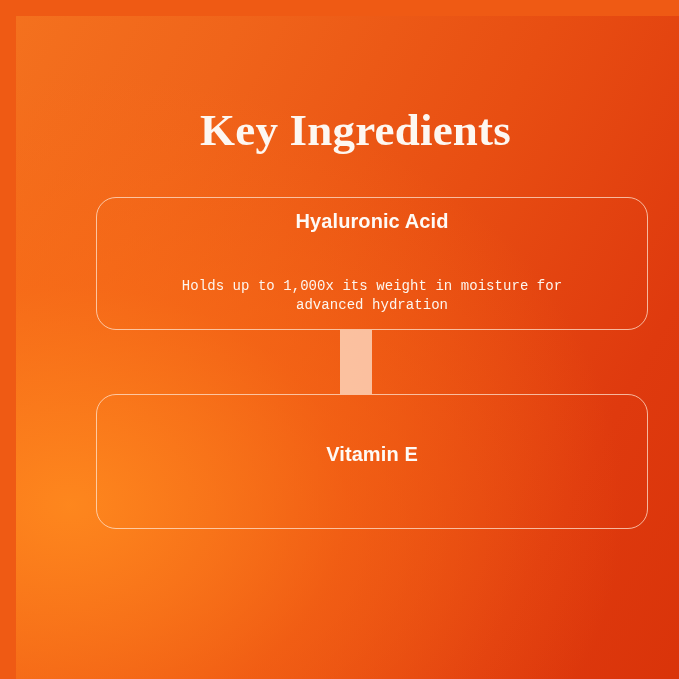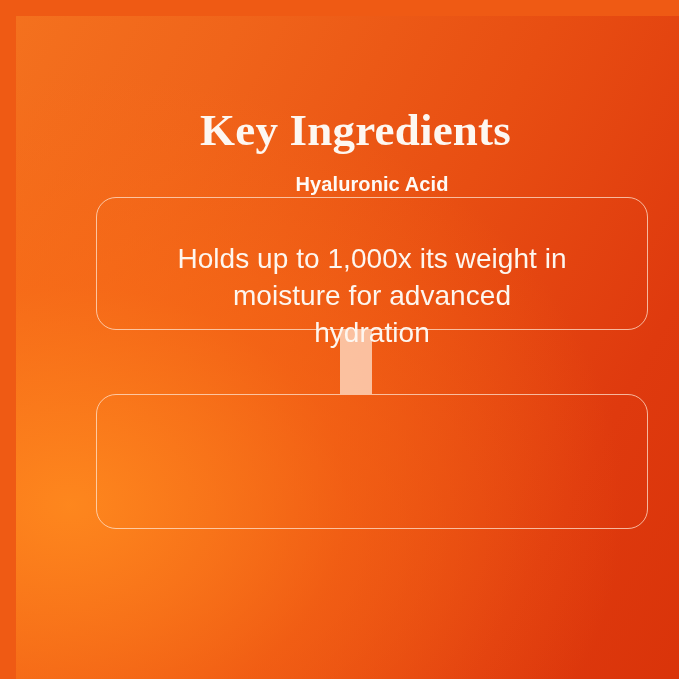--- a/index.html
+++ b/index.html
@@ -90,23 +90,23 @@
     font-family: "Liberation Sans", sans-serif;
     font-weight: 700;
     font-size: 20px;
     line-height: 1.25;
     color: #FEFAF6;
     letter-spacing: 0.1px;
     margin-bottom: 11px;
   }
 
   .card-desc {
-    font-family: Liberation Sans, sans-serif;
+    font-family: Liberation Mono, monospace;
     font-weight: 400;
-    font-size: 28px;
+    font-size: 14px;
     line-height: 1.33;
     color: #FDF6EF;
     letter-spacing: 0.05px;
     max-width: 430px;
   }
 </style>
 </head>
 <body>
 
 <div id="infographic">
@@ -121,16 +121,17 @@
       <div class="card-title">Hyaluronic Acid</div>
       <div class="card-desc">Holds up to 1,000x its weight in moisture for advanced hydration</div>
     </div>
 
     <div class="connector"></div>
 
 
     <div class="connector"></div>
 
     <div class="card card-3">
+      <div class="card-title">Vitamin E</div>
     </div>
 
   </div>
 </div>
 
 </body></html>

